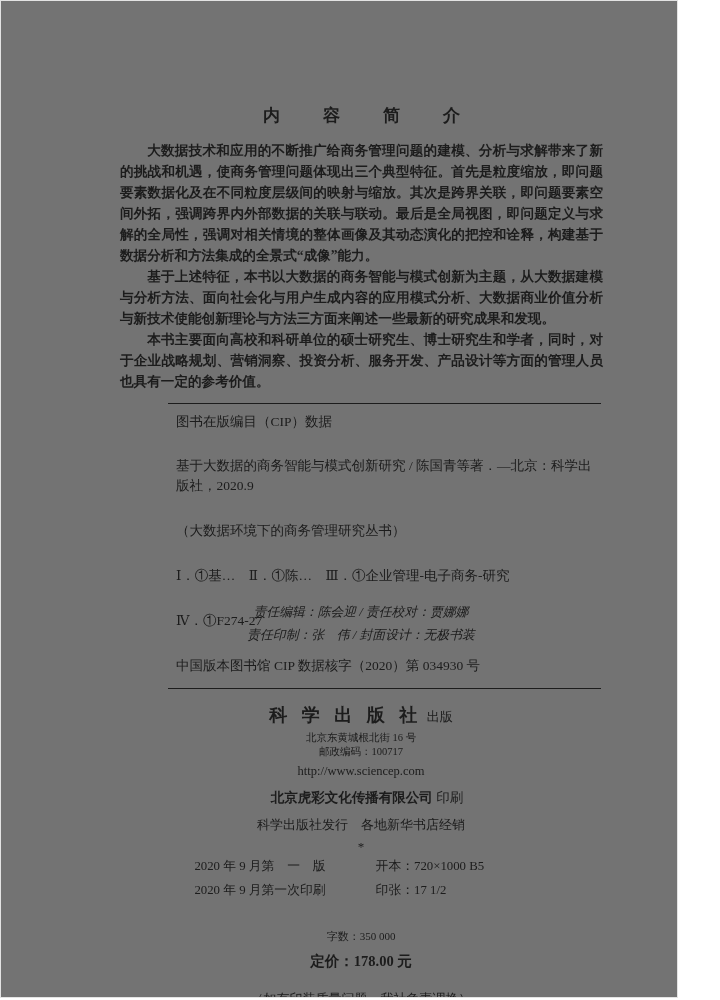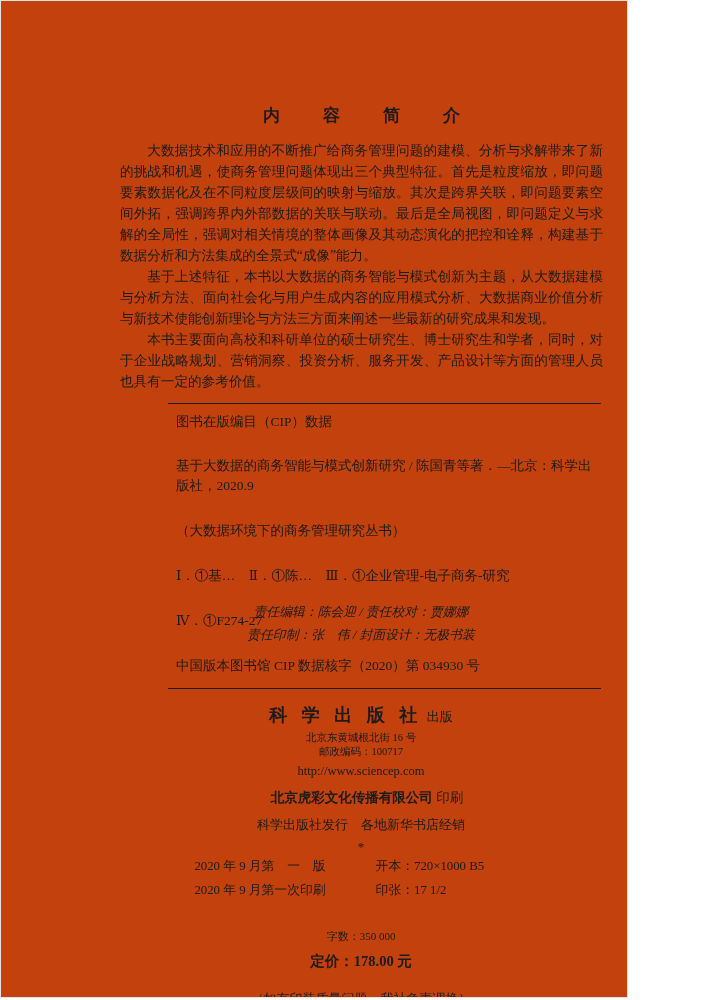--- a/index.html
+++ b/index.html
@@ -8,23 +8,23 @@
     background: #ffffff;
   }
   body {
     width: 720px;
     height: 1000px;
     font-family: "Liberation Serif", "DejaVu Serif", serif;
     color: #1c1c1c;
   }
   .page {
     position: relative;
-    width: 628px;
+    width: 678px;
     height: 998px;
-    background: #c2410c;
+    background: #737373;
     border: 1px solid #e3e3e3;
     overflow: hidden;
     box-sizing: border-box;
   }
 
   
   .summary {
     position: absolute;
     top: 103px;
     left: 119px;
@@ -37,20 +37,21 @@
     font-weight: bold;
     letter-spacing: 13px;
     text-indent: 13px;
   }
   .summary p {
     margin: 0;
     font-size: 13.6px;
     line-height: 21px;
     text-align: justify;
     text-indent: 2em;
+    font-weight: bold;
   }
 
   
   .cip {
     position: absolute;
     top: 402px;
     left: 167px;
     width: 433px;
   }
   .rule {

